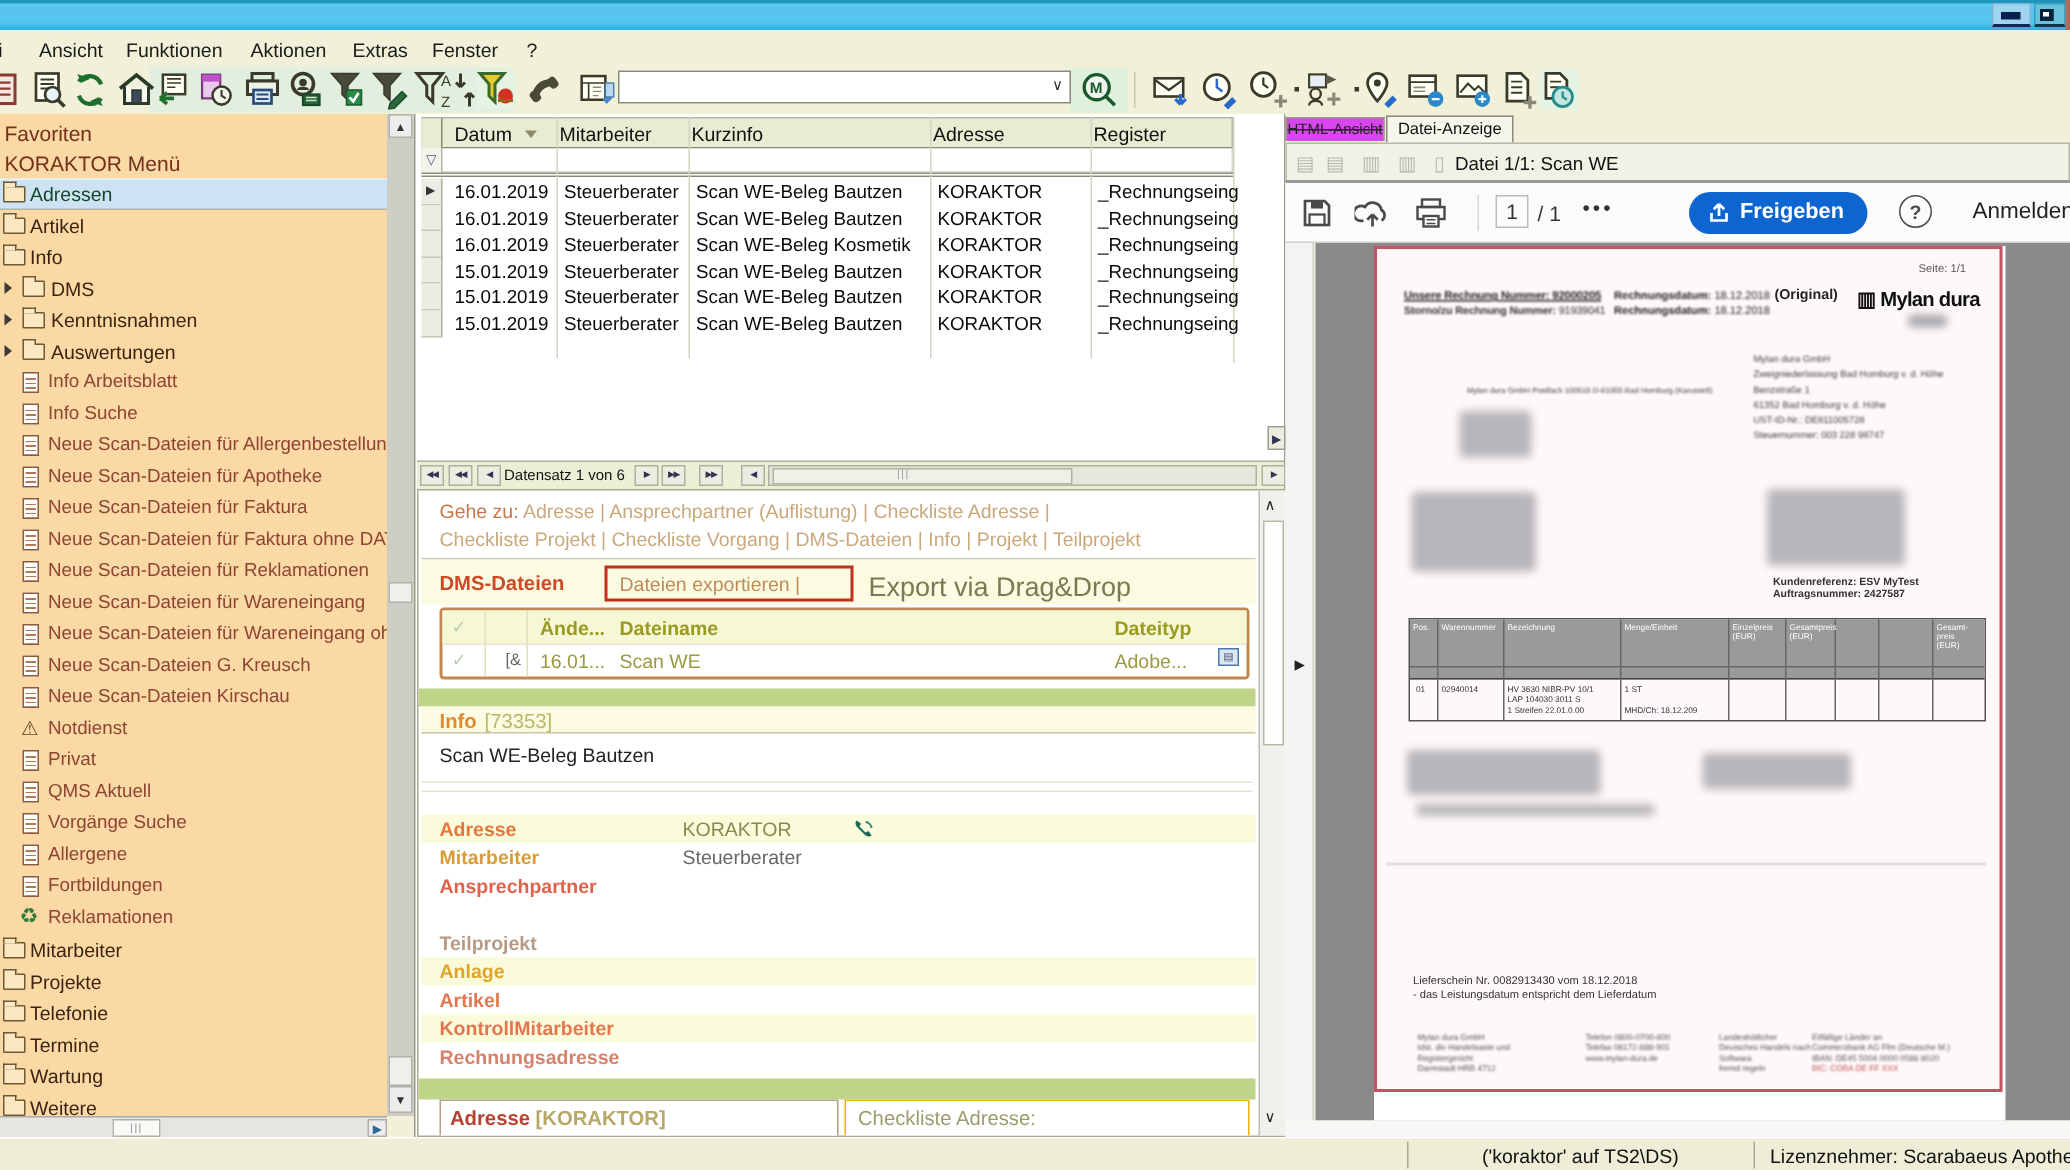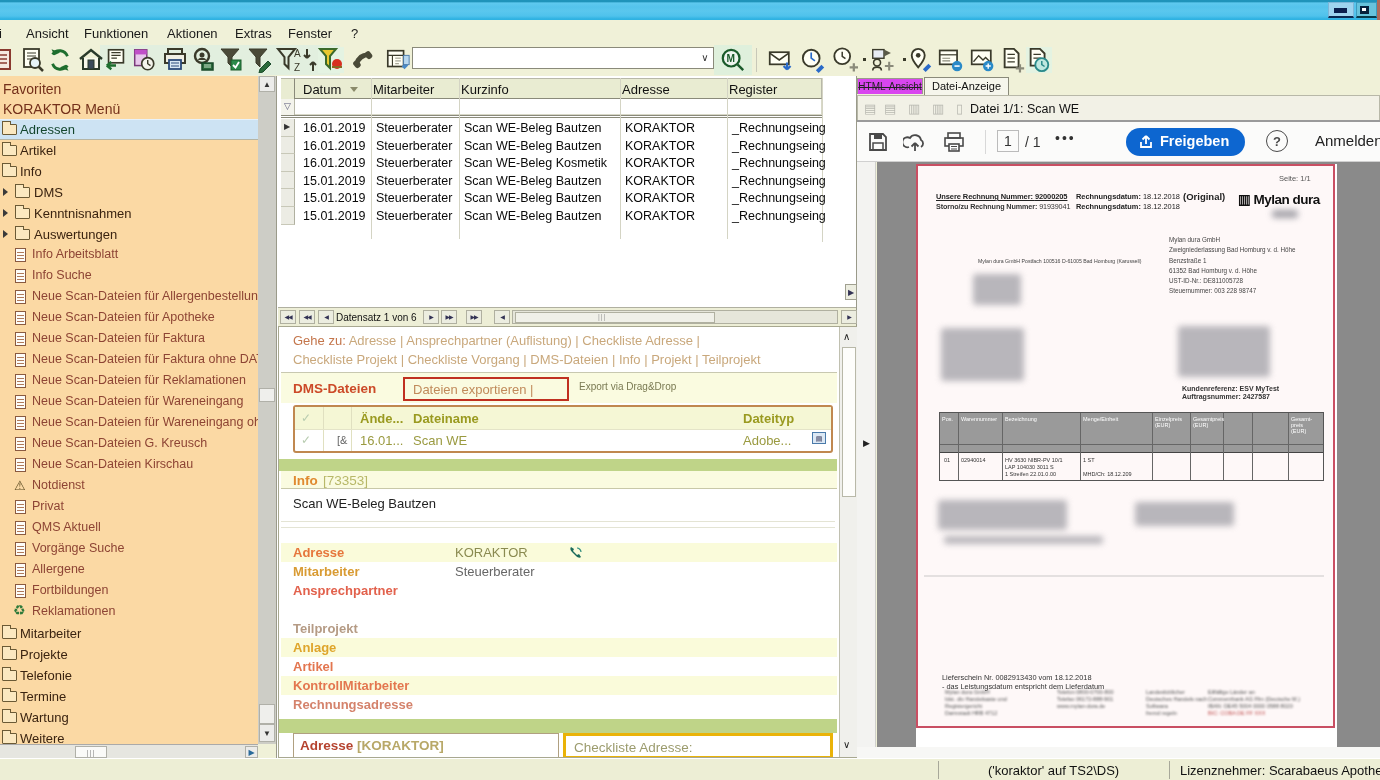--- a/index.html
+++ b/index.html
@@ -445,21 +445,21 @@
   <div class="abs" style="left:278px;top:326px;width:680px;height:432px;background:#fff;border:1px solid #a8a890;overflow:hidden">
     <div style="position:absolute;left:14px;top:6px;font-size:13px;color:#c9a87c"><span style="color:#c4764c">Gehe zu:</span> Adresse | Ansprechpartner (Auflistung) | Checkliste Adresse |</div>
     <div style="position:absolute;left:14px;top:25px;font-size:13px;color:#c9a87c">Checkliste Projekt | Checkliste Vorgang | DMS-Dateien | Info | Projekt | Teilprojekt</div>
     <div style="position:absolute;left:2px;top:45px;width:556px;height:1px;background:#c8c8b0"></div>
 
     <div style="position:absolute;left:2px;top:46px;width:556px;height:30px;background:#FAFBE0"></div>
     <span style="position:absolute;left:14px;top:54px;font-size:13.5px;font-weight:bold;color:#cc4a28">DMS-Dateien</span>
     <div style="position:absolute;left:124px;top:50px;width:166px;height:24px;border:2px solid #c03020;background:#FAFBE0">
       <span style="position:absolute;left:8px;top:3px;font-size:13px;color:#c08a5a">Dateien exportieren |</span>
     </div>
-    <span style="position:absolute;left:300px;top:54px;font-size:10px;color:#7a7a52">Export via Drag&amp;Drop</span>
+    <span style="position:absolute;left:300px;top:54px;font-size:18px;color:#7a7a52">Export via Drag&amp;Drop</span>
 
     <div style="position:absolute;left:14px;top:78px;width:540px;height:48px;border:2px solid #c08850;border-radius:3px;background:#fff">
       <div style="position:absolute;left:0;top:0;width:100%;height:22px;background:#F5F7D5"></div>
       <div style="position:absolute;left:28px;top:0;width:1px;height:44px;background:#e0e0c0"></div>
       <div style="position:absolute;left:56px;top:0;width:1px;height:44px;background:#e0e0c0"></div>
       <div style="position:absolute;left:0;top:22px;width:100%;height:1px;background:#e4e4c8"></div>
       <span class="dmsh" style="left:65px">Ände...</span>
       <span class="dmsh" style="left:118px">Dateiname</span>
       <span class="dmsh" style="left:448px">Dateityp</span>
       <span style="position:absolute;left:6px;top:4px;color:#b8ccb0;font-size:12px">✓</span>
@@ -508,21 +508,21 @@
       <label style="color:#e3764f">KontrollMitarbeiter</label>
     </div>
     <div class="frow" style="top:368px">
       <label style="color:#d4826b">Rechnungsadresse</label>
     </div>
 
     <div style="position:absolute;left:0px;top:392px;width:558px;height:14px;background:#BFD488"></div>
     <div style="position:absolute;left:14px;top:406px;width:266px;height:26px;background:#fff;border:1px solid #b0a080">
       <span style="position:absolute;left:6px;top:4px;font-size:13.5px;font-weight:bold;color:#b5432f">Adresse <span style="color:#b8a868">[KORAKTOR]</span></span>
     </div>
-    <div style="position:absolute;left:284px;top:406px;width:270px;height:26px;background:#fff;border:3px solid #eab308">
+    <div style="position:absolute;left:284px;top:406px;width:270px;height:26px;background:#fff;border:1px solid #eab308">
       <span style="position:absolute;left:8px;top:4px;font-size:13.5px;color:#9c9c6e">Checkliste Adresse:</span>
     </div>
 
     <div style="position:absolute;left:560px;top:0;width:18px;height:432px;background:#f0f0ec;border-left:1px solid #c0c0b0">
       <span style="position:absolute;left:3px;top:4px;font-size:10px;color:#222">∧</span>
       <span style="position:absolute;left:3px;top:412px;font-size:10px;color:#222">∨</span>
       <div style="position:absolute;left:2px;top:20px;width:14px;height:150px;background:#fdfdfb;border:1px solid #b8b8a8"></div>
     </div>
   </div>
 
@@ -622,21 +622,21 @@
       <span class="tbw" style="left:21px;top:44px">02940014</span>
       <span class="tbw" style="left:65px;top:44px">HV 3630 NIBR-PV 10/1<br>LAP 104030 3011 S<br>1 Streifen  22.01.0.00</span>
       <span class="tbw" style="left:143px;top:44px">1 ST<br><br>MHD/Ch: 18.12.209</span>
     </div>
 
     <div class="blb" style="left:22px;top:336px;width:129px;height:30px"></div>
     <div class="blb" style="left:219px;top:338px;width:99px;height:24px"></div>
     <div class="blb" style="left:28px;top:372px;width:159px;height:8px"></div>
     <div style="position:absolute;left:8px;top:411px;width:400px;height:2px;background:#e4e0e0"></div>
 
-    <span style="position:absolute;left:26px;top:509px;font-size:7.4px;line-height:9px;color:#333;filter:blur(0.4px)">Lieferschein Nr. 0082913430 vom 18.12.2018<br>- das Leistungsdatum entspricht dem Lieferdatum</span>
+    <span style="position:absolute;left:26px;top:485px;font-size:7.4px;line-height:9px;color:#333;filter:blur(0.4px)">Lieferschein Nr. 0082913430 vom 18.12.2018<br>- das Leistungsdatum entspricht dem Lieferdatum</span>
 
     <div class="fcol" style="left:29px">Mylan dura GmbH<br>Idst. div Handelsaste und Registergericht<br>Darmstadt HRB 4712</div>
     <div class="fcol" style="left:141px">Telefon  0800-0700-800<br>Telefax  06172-888-901<br>www.mylan-dura.de</div>
     <div class="fcol" style="left:230px">Landesbötlicher<br>Deutsches Handels nach Softwara<br>fremd regeln</div>
     <div class="fcol" style="left:292px;width:92px">Eilfällige Länder an<br>Commerzbank AG Ffm (Deutsche M.)<br>IBAN: DE45 5004 0000 0588 8020<br><span style="color:#c05050">BIC: COBA DE FF XXX</span></div>
   </div>
 
   <div class="abs" style="left:845px;top:284px;width:12px;height:16px;background:#ECEDE0;border:1px solid #a0a090;font-size:8px;color:#335;text-align:center;line-height:15px">▶</div>
 
   <div class="abs" id="statusbar">

